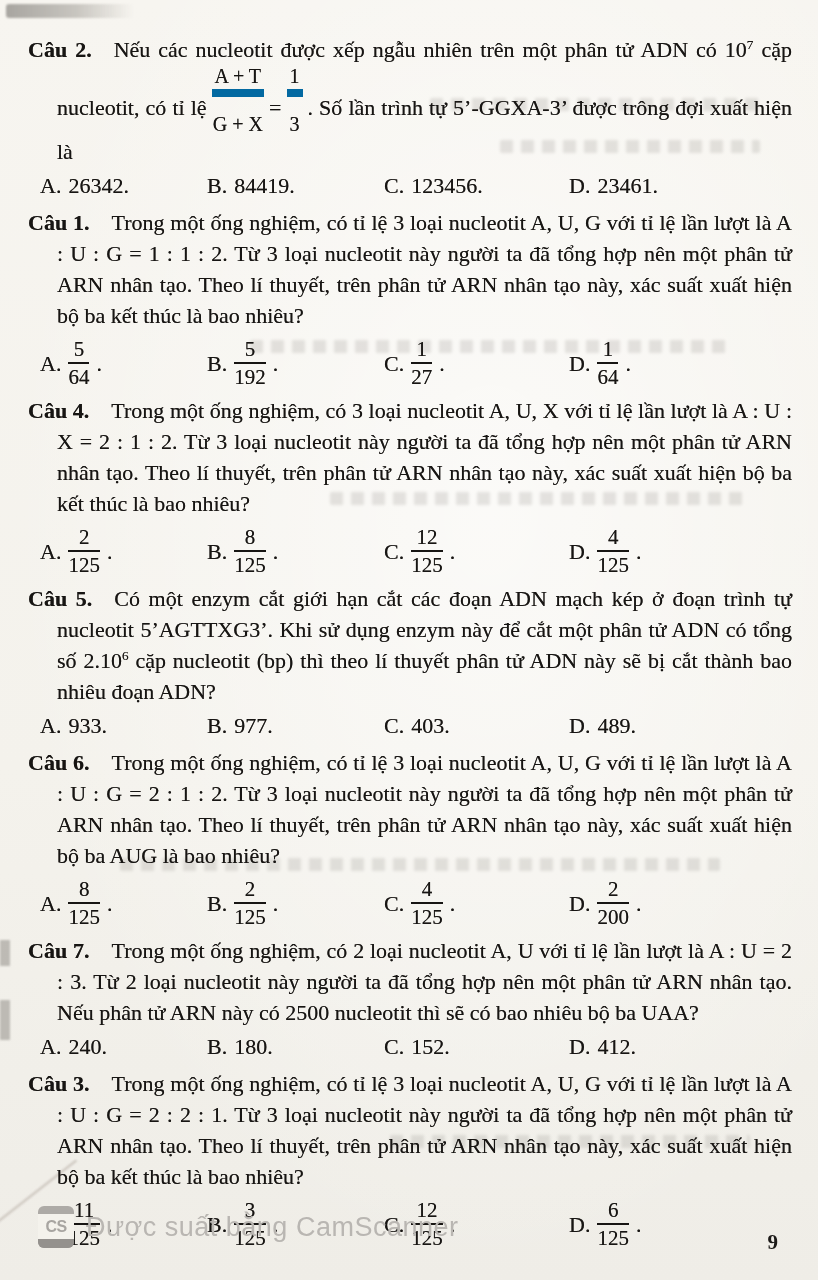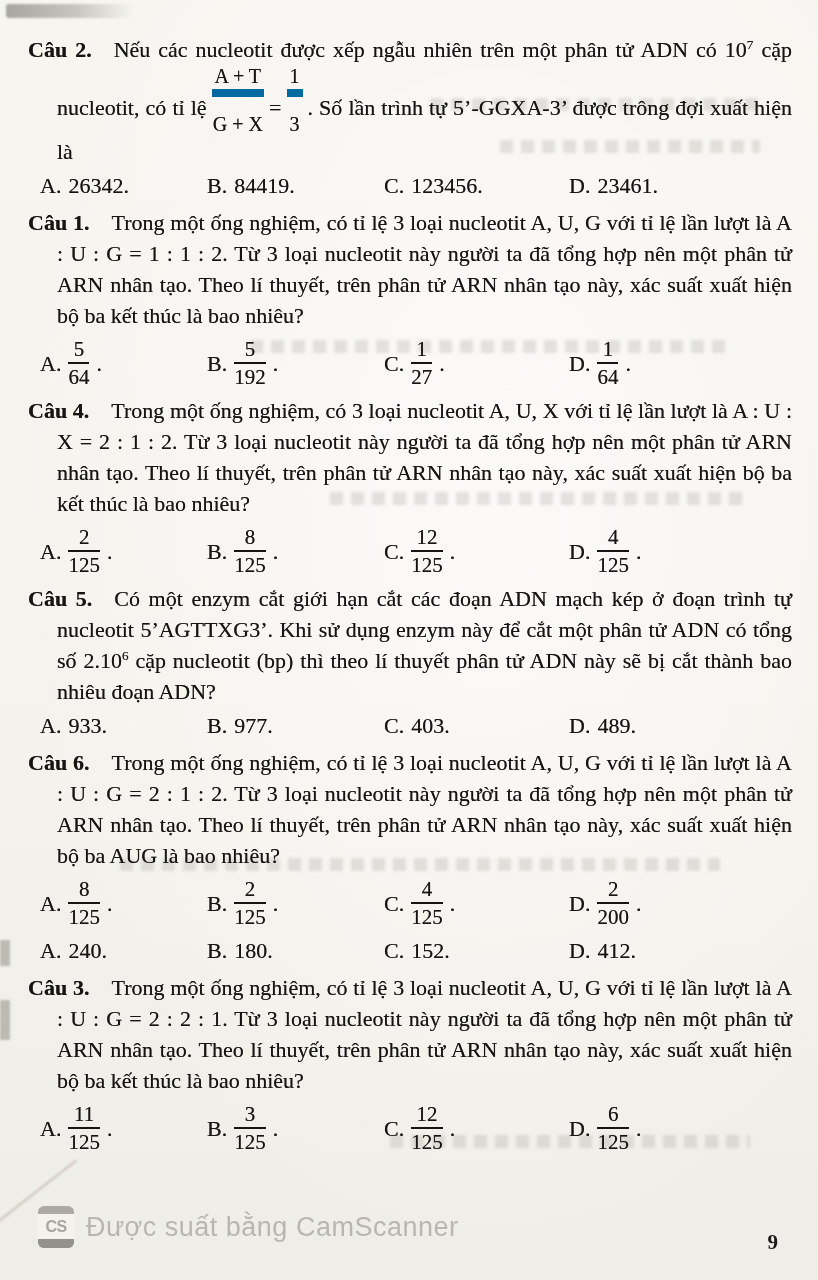--- a/index.html
+++ b/index.html
@@ -249,20 +249,21 @@
           <span class="ofrac">
             <span class="fn">2</span>
             <span class="fd">200</span>
           </span>
           <span>.</span>
         </div>
     </div>
   </div>
 
   <div class="q">
+    <p><b class="qlabel">Câu 7.</b><span>Trong một ống nghiệm, có 2 loại nucleotit A, U với tỉ lệ lần lượt là A : U = 2 : 3. Từ 2 loại nucleotit này người ta đã tổng hợp nên một phân tử ARN nhân tạo. Nếu phân tử ARN này có 2500 nucleotit thì sẽ có bao nhiêu bộ ba UAA?</span></p>
     <div class="opts">
       <div class="opt">
           <span class="okey">A.</span>
           <span>240.</span>
         </div>
       <div class="opt">
           <span class="okey">B.</span>
           <span>180.</span>
         </div>
       <div class="opt">

